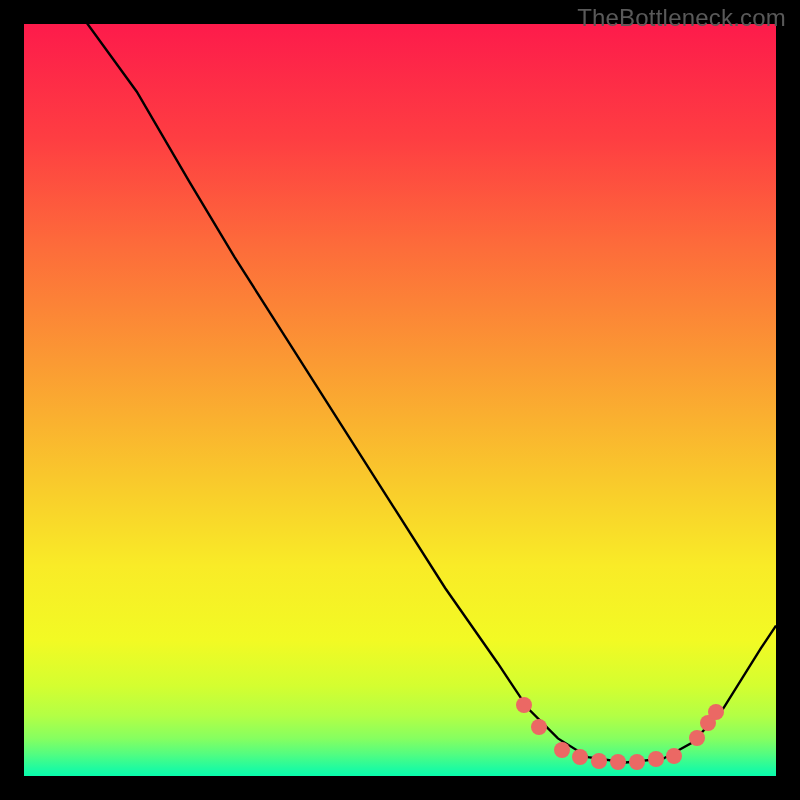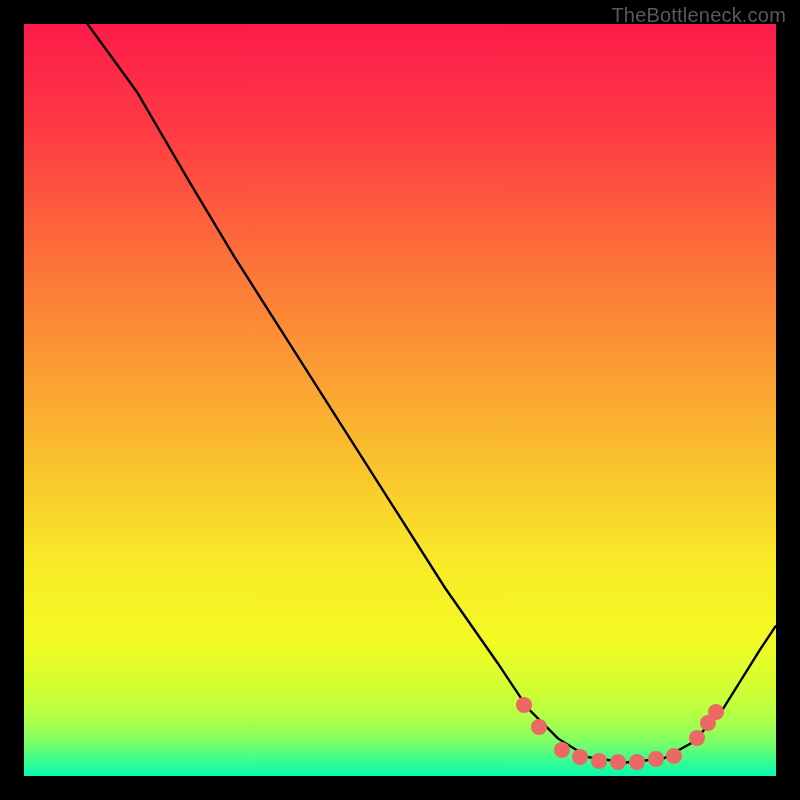--- a/index.html
+++ b/index.html
@@ -9,21 +9,21 @@
     background: #000;
     position: relative;
     font-family: Arial, sans-serif;
     overflow: hidden;
   }
   .watermark {
     position: absolute;
     top: 4px;
     right: 14px;
     color: #595959;
-    font-size: 20px;
+    font-size: 24px;
     font-weight: 500;
     z-index: 10;
     letter-spacing: 0.2px;
   }
   .plot-area {
     position: absolute;
     left: 24px;
     top: 24px;
     width: 752px;
     height: 752px;

